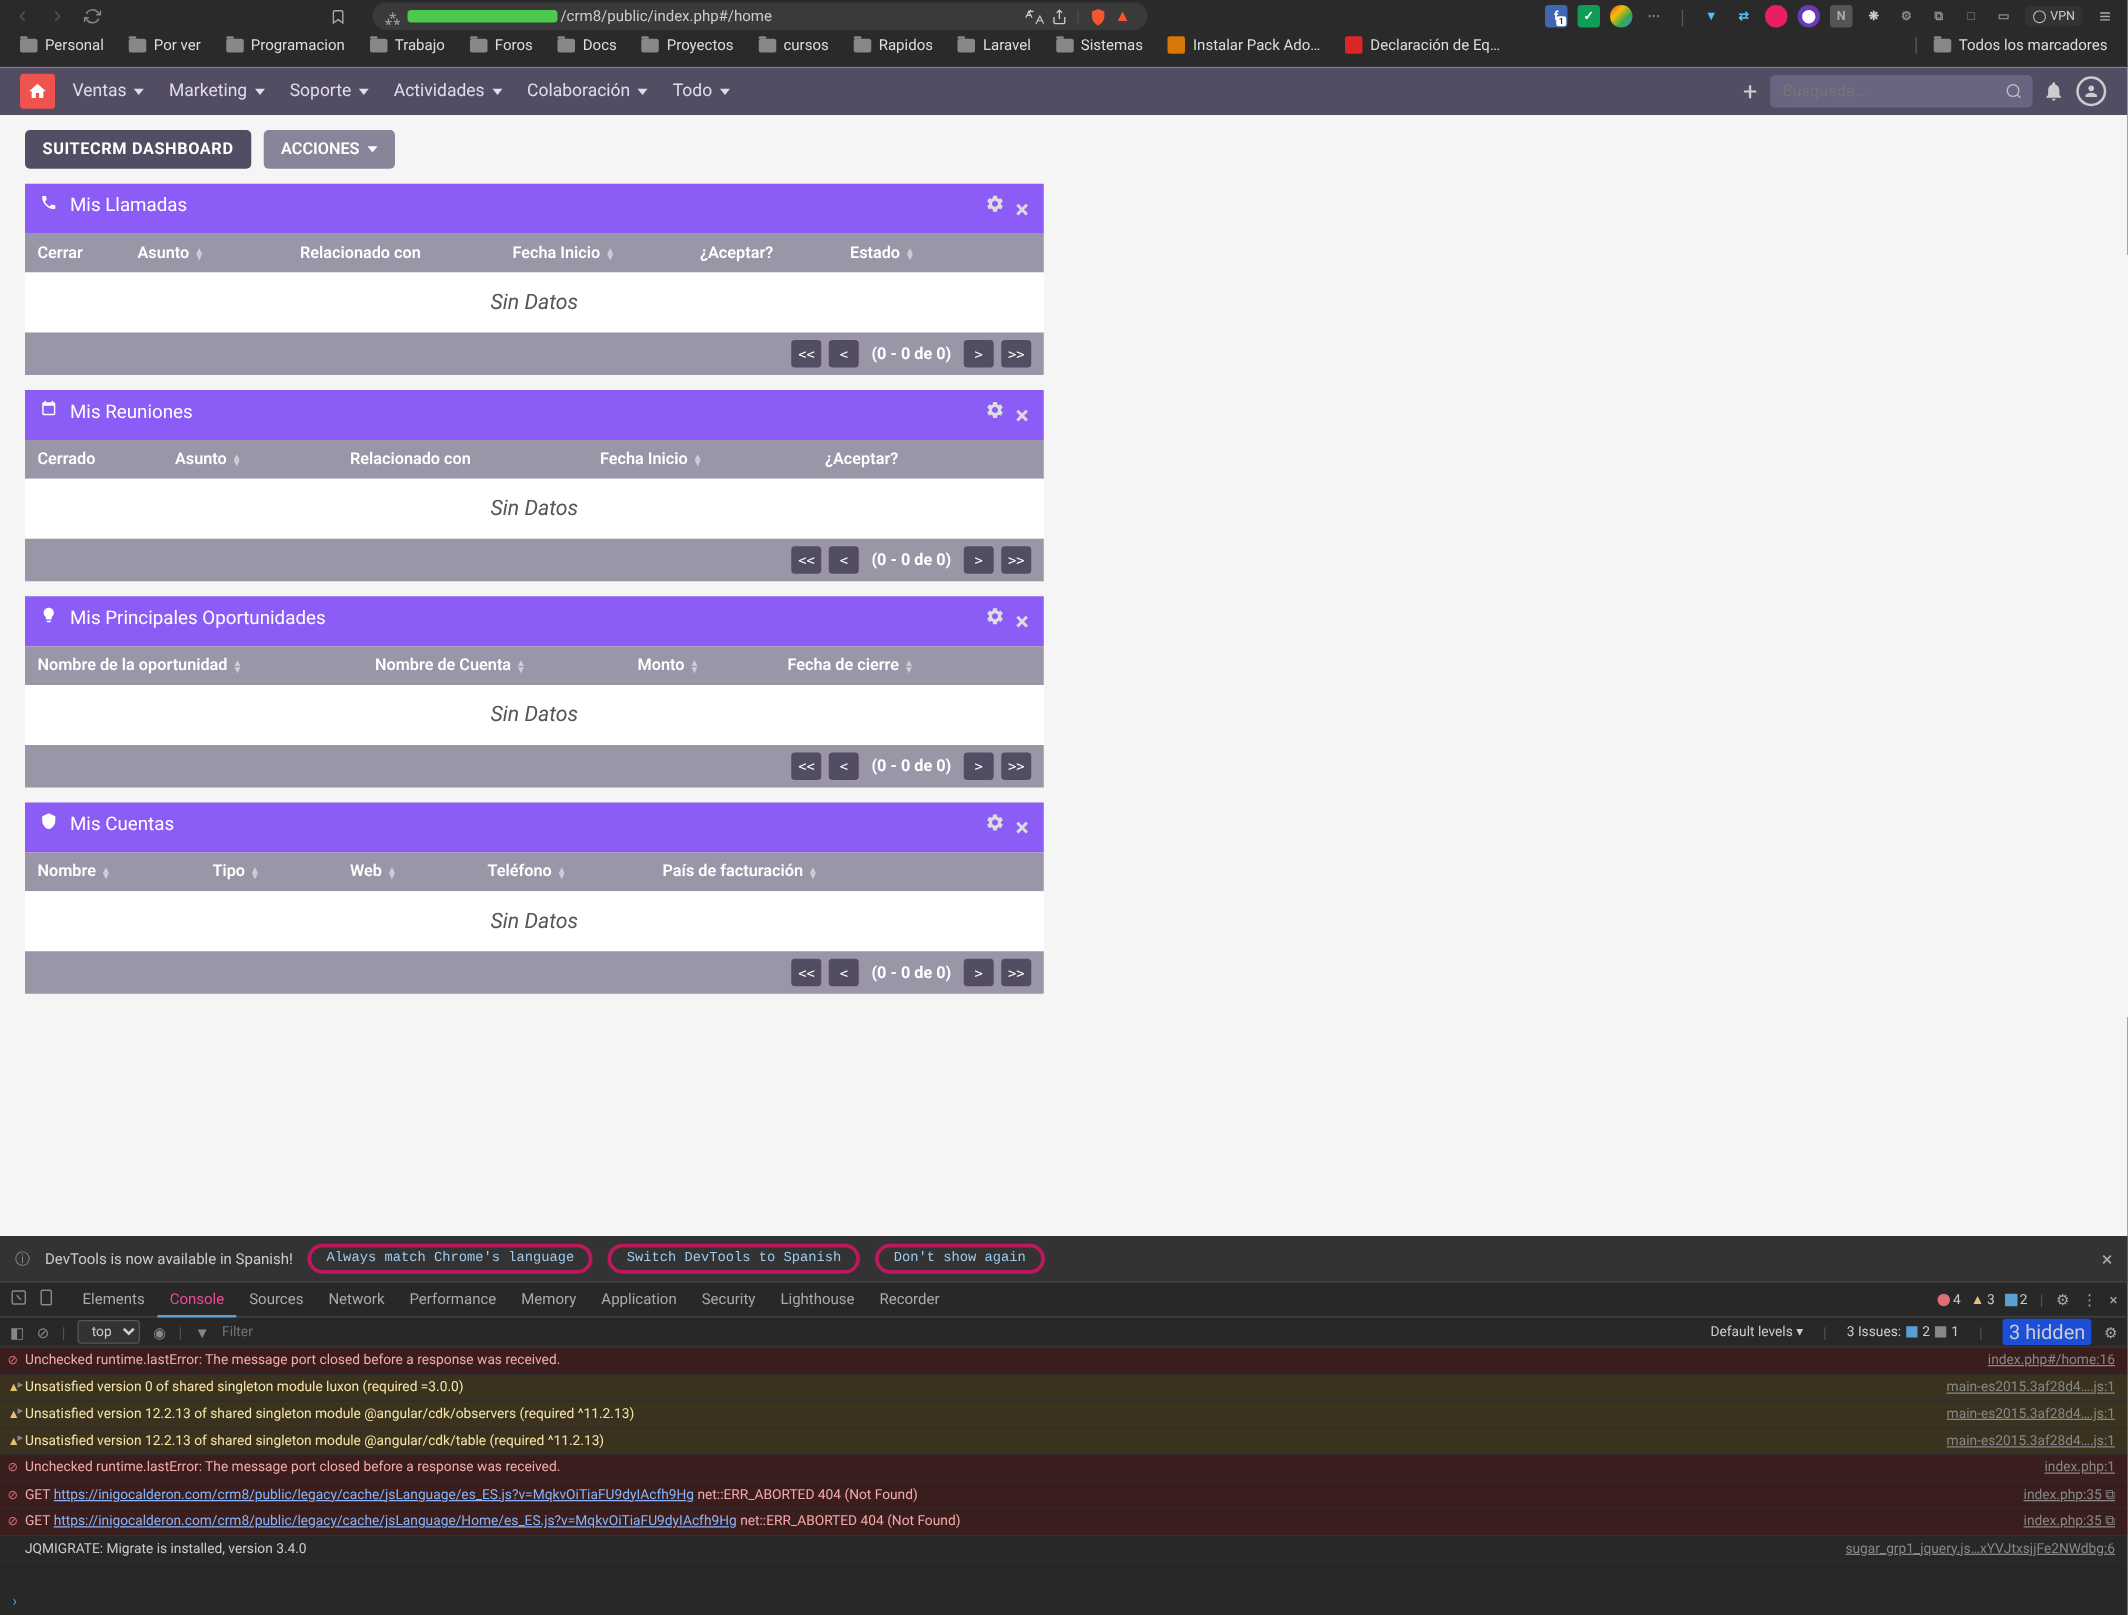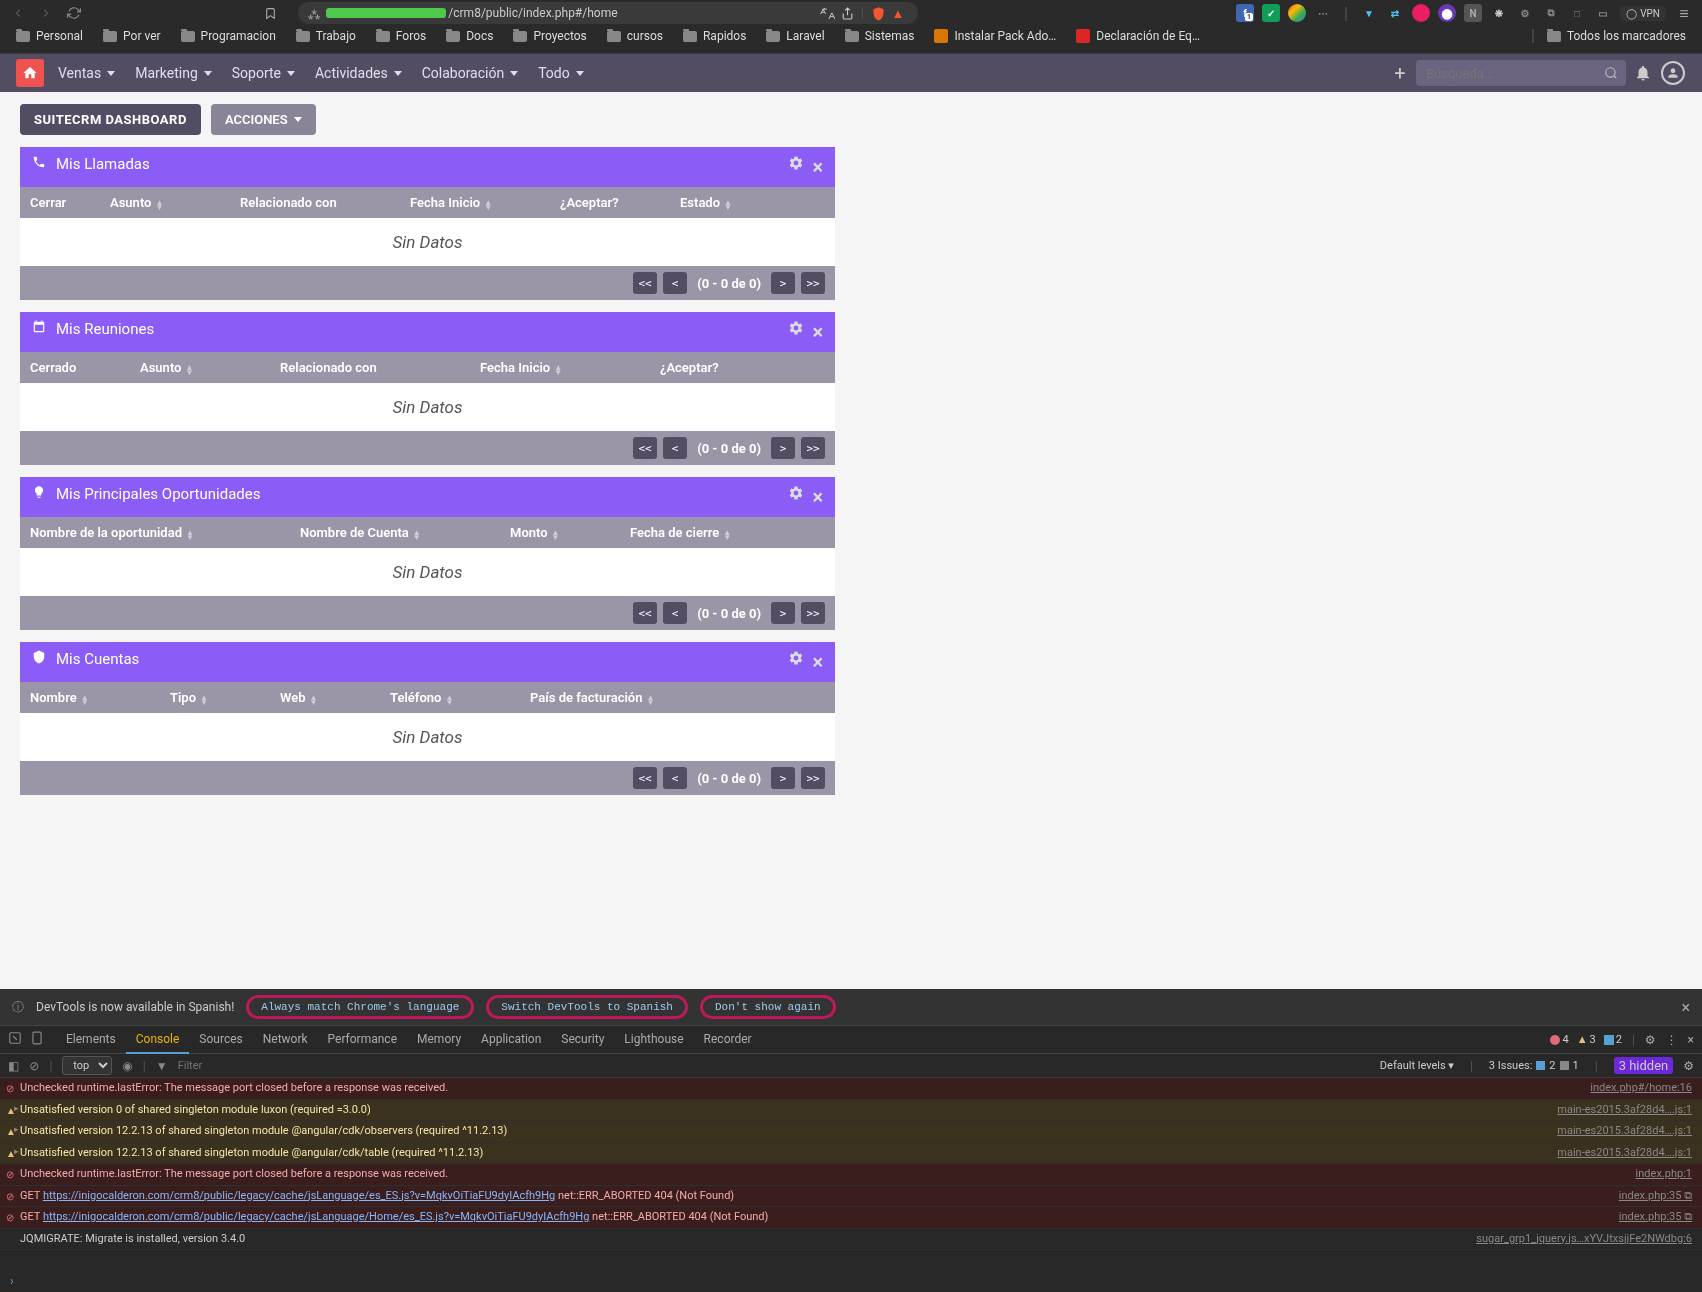--- a/index.html
+++ b/index.html
@@ -36,43 +36,43 @@
 .title-row { display:flex; align-items:center; gap:10px; margin-bottom:12px; }
 .dash-title { background:#534d64; color:#fff; font-size:13px; font-weight:bold; padding:8px 14px; border-radius:4px; letter-spacing:0.5px; }
 .actions-btn { background:#8a8499; color:#fff; font-size:13px; font-weight:600; padding:8px 14px; border-radius:4px; cursor:pointer; display:flex; align-items:center; gap:6px; border:none; }
 
 .dashlet { width:815px; margin-bottom:12px; }
 .dashlet-header { background:#8b5cf6; color:#fff; display:flex; align-items:flex-start; padding:8px 12px; font-size:15px; }
 .dashlet-header .dicon { margin-right:10px; font-size:14px; }
 .dashlet-header .dtitle { flex:1; }
 .dashlet-header .dctrl { margin-left:8px; cursor:pointer; font-size:16px; color:#ddd; }
 .dashlet-cols { background:#9b95a8; display:flex; color:#fff; font-size:13px; font-weight:600; padding:8px 10px; }
-.dcol { display:flex; align-items:flex-end; gap:4px; }
+.dcol { display:flex; align-items:center; gap:4px; }
 .sort-arrows { display:flex; flex-direction:column; line-height:5px; font-size:8px; color:#d0cdd8; }
 .dashlet-body { background:#fff; text-align:center; padding:14px 0; color:#555; font-size:17px;font-style:italic; }
 .dashlet-footer { background:#9b95a8; display:flex; justify-content:flex-end; align-items:center; padding:6px 10px; gap:6px; }
 .pgbtn { background:#534d64; color:#fff; border:none; width:24px; height:22px; border-radius:3px; font-size:11px; cursor:pointer; font-family:monospace; }
 .pginfo { color:#fff; font-size:13px; font-weight:700; margin:0 4px; }
 
 .devtools { background:#282828; height:303px; display:flex; flex-direction:column; font-size:12px; color:#ccc; }
 .dt-banner { background:#333; padding:6px 12px; display:flex; align-items:center; gap:12px; border-bottom:1px solid #444; }
 .dt-banner-icon { color:#888; }
 .dt-pill { border:3px solid #be185d; border-radius:12px; padding:3px 12px; font-size:11px; color:#9ecaed; cursor:pointer;font-family:Liberation Mono, monospace; }
 .dt-close { margin-left:auto; cursor:pointer; color:#aaa; font-size:16px; }
 .dt-tabs { display:flex; align-items:center; padding:0 8px; border-bottom:1px solid #444; height:28px; gap:2px; }
 .dt-tab { padding:6px 10px; font-size:12px; color:#aaa; cursor:pointer; }
-.dt-tab.active { color:#eab308; border-bottom:2px solid #5a9fd4;text-align:right; }
+.dt-tab.active { color:#ec4899; border-bottom:2px solid #5a9fd4;text-align:right; }
 .dt-tab-spacer { flex:1; }
 .dt-issue-badge { display:flex; align-items:center; gap:2px; font-size:11px; margin-left:6px; }
 .circ { width:10px; height:10px; border-radius:50%; display:inline-block; }
 .dt-filter-row { display:flex; align-items:center; padding:3px 8px; border-bottom:1px solid #3a3a3a; gap:10px; height:24px; }
 .dt-filter-row .ficon { color:#888; cursor:pointer; font-size:12px; }
 .dt-select { background:#333; border:1px solid #555; color:#ccc; font-size:11px; padding:1px 6px; border-radius:3px; }
 .dt-filter-input { background:transparent; border:none; color:#ccc; font-size:11px; width:100px; }
-.dt-hidden-badge { background:#6d28d9; color:#ccc; border-radius:3px; padding:1px 5px; font-size:13px; }
+.dt-hidden-badge { background:#1d4ed8; color:#ccc; border-radius:3px; padding:1px 5px; font-size:16px; }
 .dt-console { flex:1; overflow:auto; font-family:Menlo,Consolas,monospace; font-size:11px; }
 .log-line { display:flex; padding:2px 10px 2px 20px; border-bottom:1px solid #2f2f2f; position:relative; line-height:1.5; }
 .log-line .lmsg { flex:1; word-break:break-all; }
 .log-line .lsrc { color:#888; text-decoration:underline; cursor:pointer; white-space:nowrap; margin-left:20px; }
 .log-line.err { background:#3a1e1e; color:#f5a9a9; }
 .log-line.warn { background:#3a321e; color:#f5e5a9; }
 .log-line::before { position:absolute; left:6px; top:3px; font-size:10px; }
 .log-line.err::before { content:'⊘'; color:#e06c75; }
 .log-line.warn::before { content:'▲'; color:#e5c07b; }
 .log-arrow::after { content:'▸'; position:absolute; left:14px; top:2px; color:#888; font-size:9px; }

